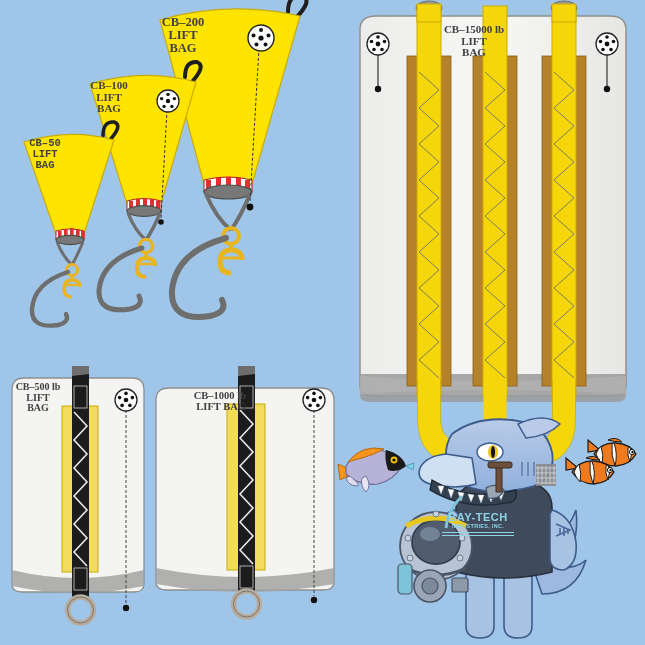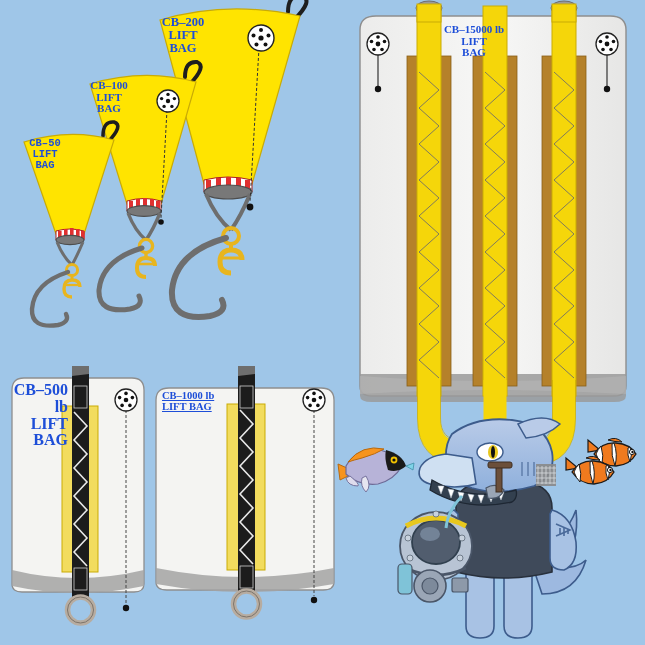--- a/index.html
+++ b/index.html
@@ -3,21 +3,21 @@
 <meta charset="utf-8">
 <style>
   html,body{margin:0;padding:0;}
   body{
     width:645px;height:645px;overflow:hidden;
     font-family:"Liberation Serif", serif;
     background:#9fc6e8;
   }
   #stage{position:relative;width:645px;height:645px;overflow:hidden;background:#9fc6e8;}
 
-  .lbl{position:absolute;font-family:"Liberation Serif",serif;font-weight:bold;color:#1d4ed8;
+  .lbl{position:absolute;font-family:"Liberation Serif",serif;font-weight:bold;color:#404040;
        line-height:1.05;text-align:center;white-space:pre-line;z-index:40;}
 
   
   .cone{position:absolute;z-index:10;}
   .cone svg{display:block;overflow:visible;}
 
   
   .pillow{position:absolute;z-index:10;}
   .pillow svg{display:block;overflow:visible;}
 
@@ -276,21 +276,21 @@
         <circle cx="118" cy="28" r="11" fill="#fff" stroke="#222" stroke-width="1.3"></circle>
         <circle cx="118" cy="28" r="2.3" fill="#111"></circle>
         <circle cx="118" cy="21.4" r="1.8" fill="#111"></circle>
           <circle cx="124.4" cy="25.6" r="1.8" fill="#111"></circle>
         <circle cx="121.9" cy="33.4" r="1.8" fill="#111"></circle>
           <circle cx="114.1" cy="33.4" r="1.8" fill="#111"></circle>
         <circle cx="111.6" cy="25.6" r="1.8" fill="#111"></circle>
       </g>
     </svg>
   </div>
-  <div class="lbl" style="left:8px;top:382px;width:60px;font-size:16px;text-align:right;">CB–500 lb
+  <div class="lbl" style="left:8px;top:382px;width:60px;font-size:10px;text-align:center;">CB–500 lb
 LIFT
 BAG</div>
 
   <div class="pillow" style="left:152px;top:382px;width:186px;height:240px;">
     <svg width="186" height="240" viewBox="0 0 186 240">
       <path d="M4 18 Q4 6 17 6 L169 6 Q182 6 182 18 L182 200 Q182 208 171 208 L15 208 Q4 208 4 200 Z" fill="#f4f4f2" stroke="#8e8e8e" stroke-width="1.3"></path>
       <path d="M4 186 Q93 204 182 186 L182 202 Q93 218 4 202 Z" fill="#a3a3a3" opacity=".85"></path>
 
       <rect x="75" y="22" width="38" height="166" fill="#f2dc5e" stroke="#c9ab05" stroke-width="1"></rect>
       <rect x="86" y="-2" width="17" height="212" fill="#1c1c1c"></rect>
@@ -311,21 +311,21 @@
         <circle cx="162" cy="18" r="11" fill="#fff" stroke="#222" stroke-width="1.3"></circle>
         <circle cx="162" cy="18" r="2.3" fill="#111"></circle>
         <circle cx="162" cy="11.4" r="1.8" fill="#111"></circle>
           <circle cx="168.4" cy="15.6" r="1.8" fill="#111"></circle>
         <circle cx="165.9" cy="23.4" r="1.8" fill="#111"></circle>
           <circle cx="158.1" cy="23.4" r="1.8" fill="#111"></circle>
         <circle cx="155.6" cy="15.6" r="1.8" fill="#111"></circle>
       </g>
     </svg>
   </div>
-  <div class="lbl" style="left:162px;top:390px;width:84px;font-size:10.5px;text-align:left;text-decoration:underline;">CB–1000 lb
+  <div class="lbl" style="left:162px;top:390px;width:84px;font-size:10.5px;text-align:right;">CB–1000 lb
 LIFT BAG</div>
 
   <div class="critter" style="left:336px;top:440px;width:80px;height:62px;">
     <svg width="80" height="62" viewBox="0 0 80 62">
       <path d="M4 40 L2 24 L20 32 Z" fill="#f7941e" stroke="#b86a10" stroke-width="1"></path>
       <path d="M10 26 Q22 6 44 10 Q58 13 66 26 Q58 40 42 44 Q22 46 10 34 Z" fill="#b7b3d8" stroke="#6d6a96" stroke-width="1.2"></path>
       <path d="M12 22 Q26 4 48 9 Q40 14 26 18 Q18 20 12 22 Z" fill="#f7941e" stroke="#b86a10" stroke-width="1"></path>
       <path d="M50 10 Q66 14 70 26 Q62 33 52 30 Q48 18 50 10 Z" fill="#1a1a1a"></path>
       <circle cx="58" cy="20" r="3.4" fill="#f2c200"></circle>
         <circle cx="58" cy="20" r="1.6" fill="#111"></circle>
@@ -449,14 +449,20 @@
           <line x1="154" y1="48" x2="154" y2="66"></line>
           <line x1="136" y1="50" x2="156" y2="50"></line>
             <line x1="136" y1="55" x2="156" y2="55"></line>
           <line x1="136" y1="60" x2="156" y2="60"></line>
             <line x1="136" y1="65" x2="156" y2="65"></line>
         </g>
       </g>
     </svg>
   </div>
 
+  <div class="shirt-text" style="left:438px;top:512px;width:80px;font-size:11px;">
+    <div>BAY-TECH</div>
+    <div style="font-size:5.5px;letter-spacing:.3px;margin-top:1px;">INDUSTRIES, INC.</div>
+    <div style="height:1px;background:#8fd3e8;margin:2px 4px 0;"></div>
+    <div style="height:1px;background:#8fd3e8;margin:2px 4px 0;"></div>
+  </div>
 
 </div>
 
 </body></html>

